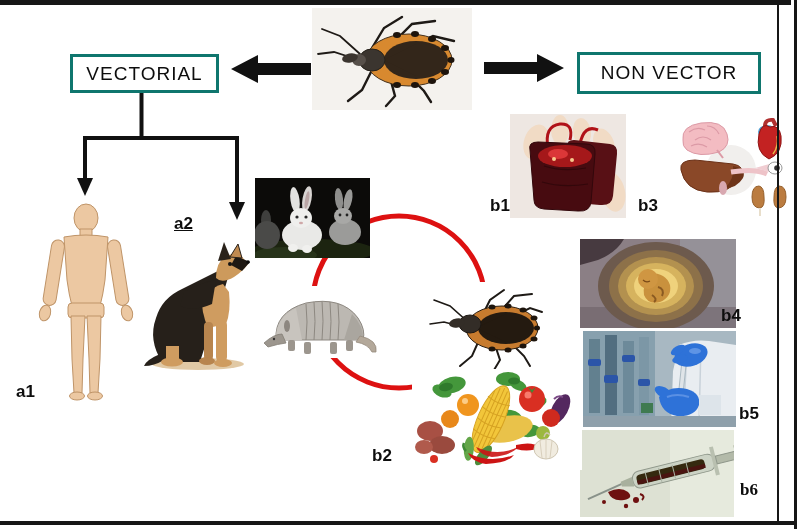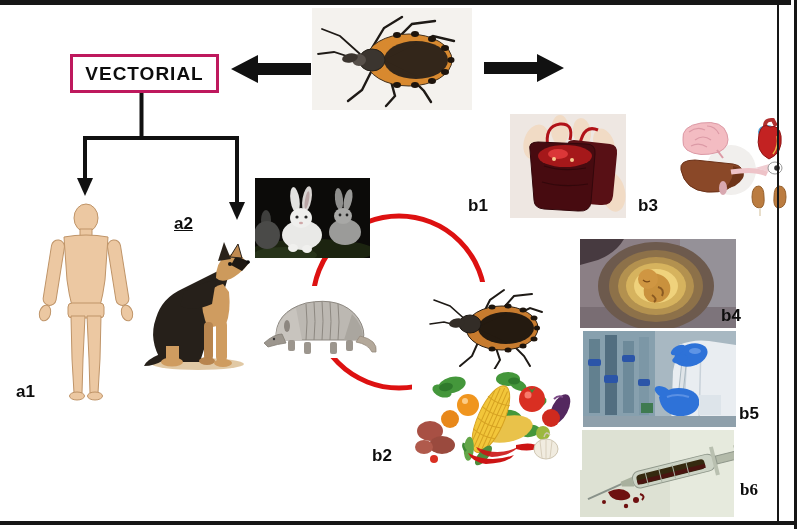--- a/index.html
+++ b/index.html
@@ -3,23 +3,23 @@
 <meta charset="utf-8">
 <style>
   html,body{margin:0;padding:0;background:#ffffff;}
   .canvas{
     position:relative;width:800px;height:529px;background:#ffffff;overflow:hidden;
     font-family:"Liberation Sans",sans-serif;color:#111;
   }
   .imgblock{position:absolute;z-index:2;line-height:0;}
   .imgblock svg{display:block;width:100%;height:100%;}
   .titlebox{
-    position:absolute;z-index:3;background:#ffffff;border:3px solid #be185d;
+    position:absolute;z-index:3;background:#ffffff;border:3px solid #0f766e;
     display:flex;align-items:center;justify-content:center;
-    font-weight:bold;font-size:19px;letter-spacing:1px;color:#0d0d0d;
+    font-weight:normal;font-size:19px;letter-spacing:1px;color:#0d0d0d;
   }
   .tag{
     position:absolute;z-index:5;font-weight:bold;font-size:17px;color:#0d0d0d;
   }
   .connector{position:absolute;left:0;top:0;z-index:1;}
   .frame{position:absolute;background:#161616;z-index:6;}
 </style>
 </head>
 <body>
 
@@ -71,20 +71,23 @@
           <ellipse cx="85" cy="77" rx="4" ry="3"></ellipse>
       </g>
       <ellipse cx="60" cy="52" rx="13" ry="11" fill="#3b352f" stroke="#242019"></ellipse>
       <ellipse cx="47" cy="52" rx="7" ry="6" fill="#57504a"></ellipse>
       <ellipse cx="38" cy="50" rx="8" ry="4.5" fill="#3b352f" transform="rotate(-12 38 50)"></ellipse>
     </svg>
   </div>
 
   <div class="titlebox" style="left:70px;top:54px;width:143px;height:33px;">
     <span>VECTORIAL</span>
+  </div>
+  <div class="titlebox" style="left:577px;top:52px;width:178px;height:36px;">
+    <span>NON VECTOR</span>
   </div>
 
   <div class="imgblock" style="left:30px;top:203px;width:112px;height:202px;">
     <svg viewBox="0 0 112 202">
       <g fill="#ecc8a2" stroke="#bf9468" stroke-width="1">
         <ellipse cx="56" cy="15" rx="12" ry="14"></ellipse>
         <rect x="50" y="26" width="12" height="9"></rect>
         <rect x="22" y="37" width="13" height="66" rx="6.5" transform="rotate(9 28 40)"></rect>
         <rect x="77" y="37" width="13" height="66" rx="6.5" transform="rotate(-9 84 40)"></rect>
         <ellipse cx="15" cy="110" rx="5.5" ry="8" transform="rotate(16 15 110)"></ellipse>
@@ -387,21 +390,21 @@
       <g>
         <ellipse cx="134" cy="80" rx="12" ry="10" fill="#f1ece0" stroke="#cfc6b2"></ellipse>
         <path d="M134,70 L134,90 M128,72 L130,89 M140,72 L138,89" stroke="#d8cfbc" stroke-width="1" fill="none"></path>
         <path d="M132,68 Q134,61 138,66" stroke="#cfc6b2" stroke-width="1.5" fill="none"></path>
       </g>
     </svg>
   </div>
 
   <span class="tag" style="left:16px;top:382px;">a1</span>
   <span class="tag" style="left:174px;top:214px;text-decoration:underline;">a2</span>
-  <span class="tag" style="left:468px;top:196px;">b1</span>
+  <span class="tag" style="left:490px;top:196px;">b1</span>
   <span class="tag" style="left:372px;top:446px;">b2</span>
   <span class="tag" style="left:638px;top:196px;text-align:right;">b3</span>
   <span class="tag" style="left:721px;top:306px;">b4</span>
   <span class="tag" style="left:739px;top:404px;">b5</span>
   <span class="tag" style="left:740px;top:480px;font-family:Liberation Serif, serif;">b6</span>
 
   <div class="frame" style="left:0;top:0;width:791px;height:5px;"></div>
   <div class="frame" style="left:777px;top:4px;width:2px;height:519px;"></div>
   <div class="frame" style="left:794px;top:0;width:3px;height:529px;"></div>
   <div class="frame" style="left:0;top:521px;width:797px;height:4px;"></div>

